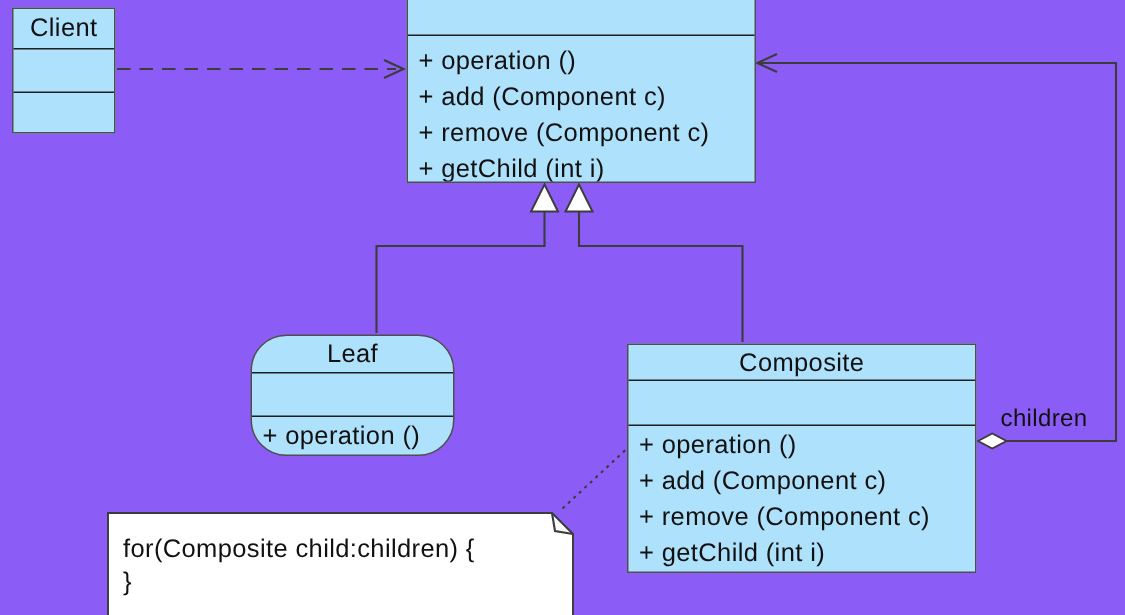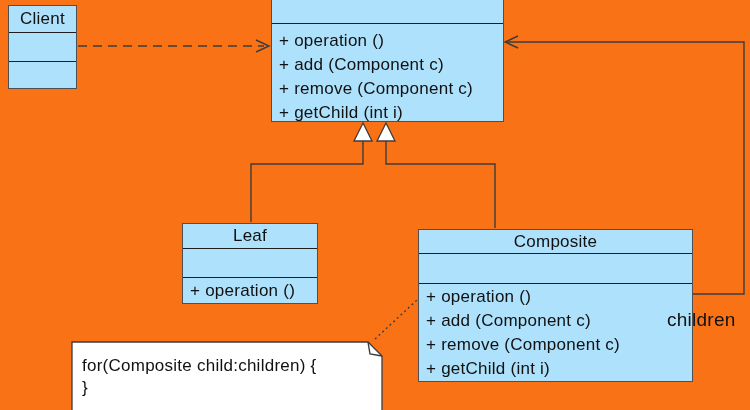--- a/index.html
+++ b/index.html
@@ -1,17 +1,17 @@
 <!DOCTYPE html>
 <html style="--class-fill: #AEE1FB; --class-border: #4F4F4F; --divider: #1E1E1E; --line: #3C3C3C; --note-fill: #FFFFFF;"><head>
 <meta charset="utf-8">
 <style>
   html,body{margin:0;padding:0;background:#fff;}
   .canvas{
-    position:relative;width:750px;height:410px;overflow:hidden;background:#f97316;
+    position:relative;width:750px;height:410px;overflow:hidden;background:#8b5cf6;
     font-family:"Liberation Sans",sans-serif;color:#111;
     letter-spacing:0.25px;
   }
   svg.connectors{position:absolute;left:0;top:0;z-index:0;}
   .ln{stroke:var(--line);stroke-width:1.4;fill:none;}
   .hollow{stroke:var(--line);stroke-width:1.3;fill:var(--note-fill);}
   .class-box{
     position:absolute;z-index:1;box-sizing:border-box;
     background:var(--class-fill);border:1px solid var(--class-border);
     font-size:17px;
@@ -22,21 +22,21 @@
     border-bottom:1px solid var(--divider);white-space:nowrap;
   }
   .cmp-attrs{border-bottom:1px solid var(--divider);}
   .cmp-methods{padding-left:7px;overflow:hidden;}
   .method-line{line-height:24px;white-space:nowrap;}
   .note-text{
     position:absolute;z-index:2;font-size:17px;line-height:22px;white-space:nowrap;
   }
   .note-line.indent{margin-left:41px;}
   .assoc-label{
-    position:absolute;z-index:1;font-size:19px;white-space:nowrap;margin-top:38px;
+    position:absolute;z-index:1;font-size:16px;white-space:nowrap;
   }
 </style>
 </head>
 <body>
 
 <div class="canvas">
 
   <svg class="connectors" width="750" height="410" viewBox="0 0 750 410">
 
     <g>
@@ -81,31 +81,31 @@
   <div class="class-box" style="left:271px;top:-8px;width:233px;height:130px;">
     <div class="cmp cmp-title" style="height:31px;"></div>
     <div class="cmp cmp-methods" style="height:97px;padding-top:5px;">
       <div class="method-line">+ operation ()</div>
       <div class="method-line">+ add (Component c)</div>
       <div class="method-line">+ remove (Component c)</div>
       <div class="method-line">+ getChild (int i)</div>
     </div>
   </div>
 
-  <div class="class-box" style="left:182px;top:223px;width:136px;height:81px;">
+  <div class="class-box" style="left:167px;top:223px;width:136px;height:81px;border-radius:24px;">
     <div class="cmp cmp-title" style="height:25px;">
       <span>Leaf</span>
     </div>
     <div class="cmp cmp-attrs" style="height:29px;"></div>
     <div class="cmp cmp-methods" style="height:25px;">
       <div class="method-line" style="line-height:25px;">+ operation ()</div>
     </div>
   </div>
 
-  <div class="class-box" style="left:418px;top:229px;width:275px;height:153px;">
+  <div class="class-box" style="left:418px;top:229px;width:233px;height:153px;">
     <div class="cmp cmp-title" style="height:24px;">
       <span>Composite</span>
     </div>
     <div class="cmp cmp-attrs" style="height:30px;"></div>
     <div class="cmp cmp-methods" style="height:97px;padding-top:1px;">
       <div class="method-line">+ operation ()</div>
       <div class="method-line">+ add (Component c)</div>
       <div class="method-line">+ remove (Component c)</div>
       <div class="method-line">+ getChild (int i)</div>
     </div>

